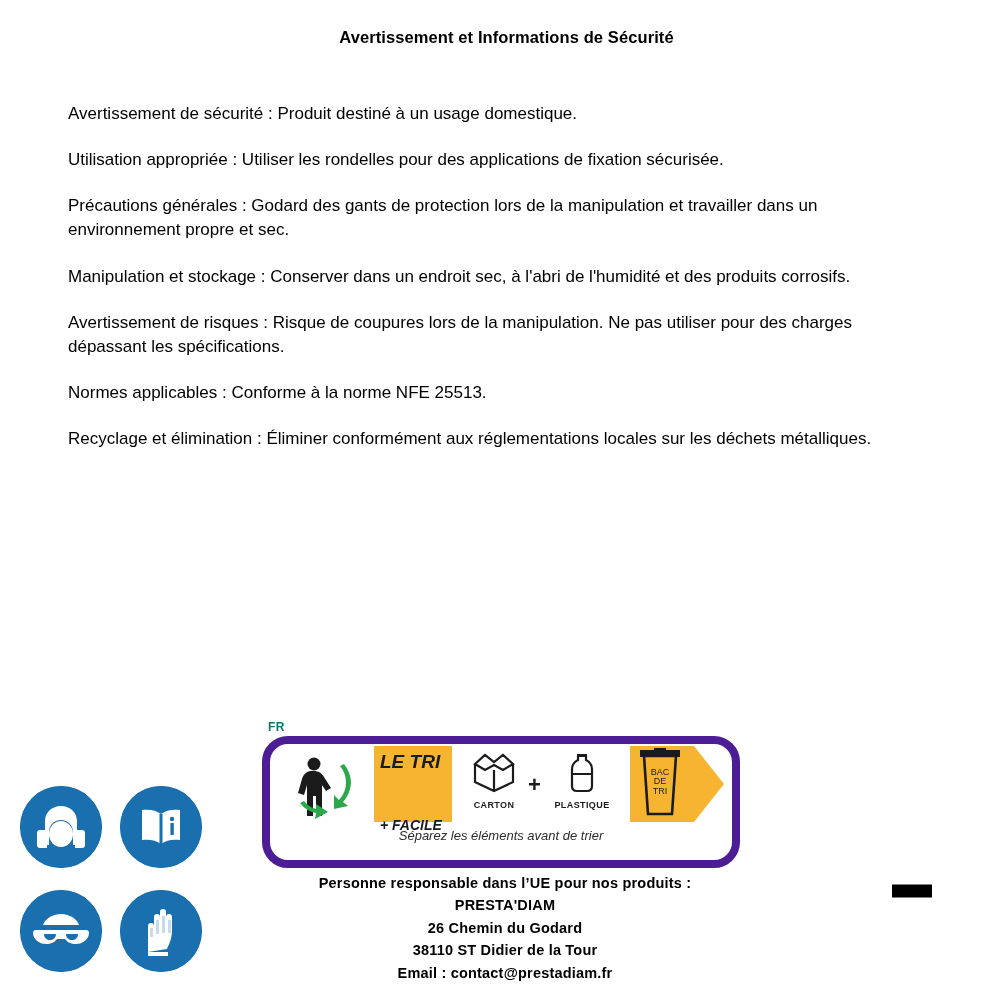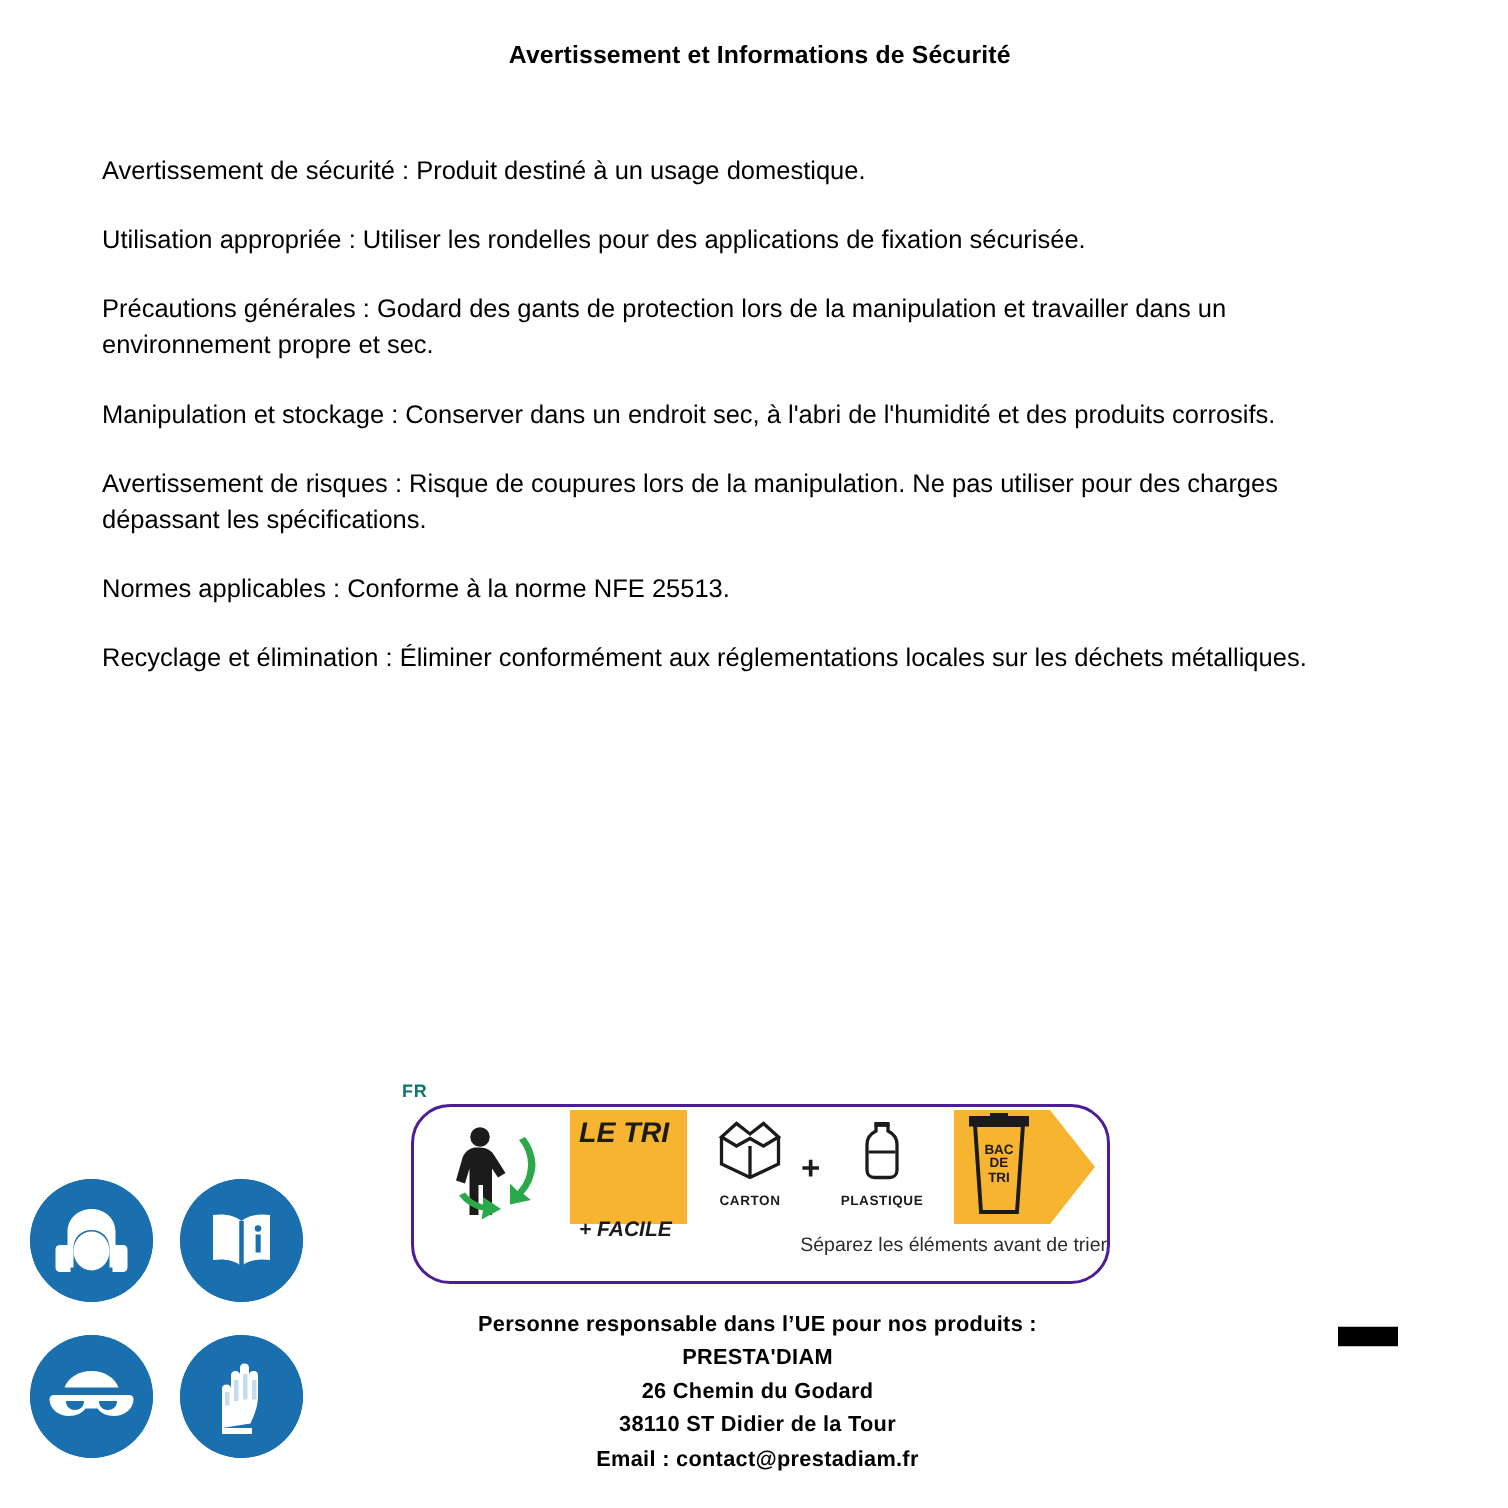--- a/index.html
+++ b/index.html
@@ -76,25 +76,25 @@
     position: absolute;
     left: 6px;
     top: 0px;
     font-size: 12px;
     font-weight: bold;
     color: #0f766e;
     letter-spacing: 0.5px;
   }
   .tri-box {
     position: absolute;
-    left: 12px;
+    left: 0;
     top: 16px;
     width: 462px;
     height: 116px;
-    border: 2px solid #4c1d95;
+    border: 8px solid #4c1d95;
     border-radius: 26px;
     background: #ffffff;
     overflow: hidden;
   }
   .tri-yellow {
     position: absolute;
     left: 104px;
     top: 2px;
     width: 320px;
     height: 76px;
@@ -166,31 +166,32 @@
     top: 4px;
     width: 60px;
     text-align: center;
   }
   .tri-bac .cap {
     position: absolute;
     left: 12px;
     top: 20px;
     width: 36px;
     font-size: 9px;
-    font-weight: bold;
+    font-weight: normal;
     line-height: 1.05;
     color: #1b1b1b;
   }
   .tri-footer {
     position: absolute;
     left: 0;
     top: 84px;
     width: 462px;
-    text-align: right;
+    text-align: center;
     font-size: 13px;
+    font-style: italic;
     color: #2b2b2b;
   }
 
   
   .ce-mark {
     position: absolute;
     left: 796px;
     top: 848px;
     width: 150px;
     height: 86px;

